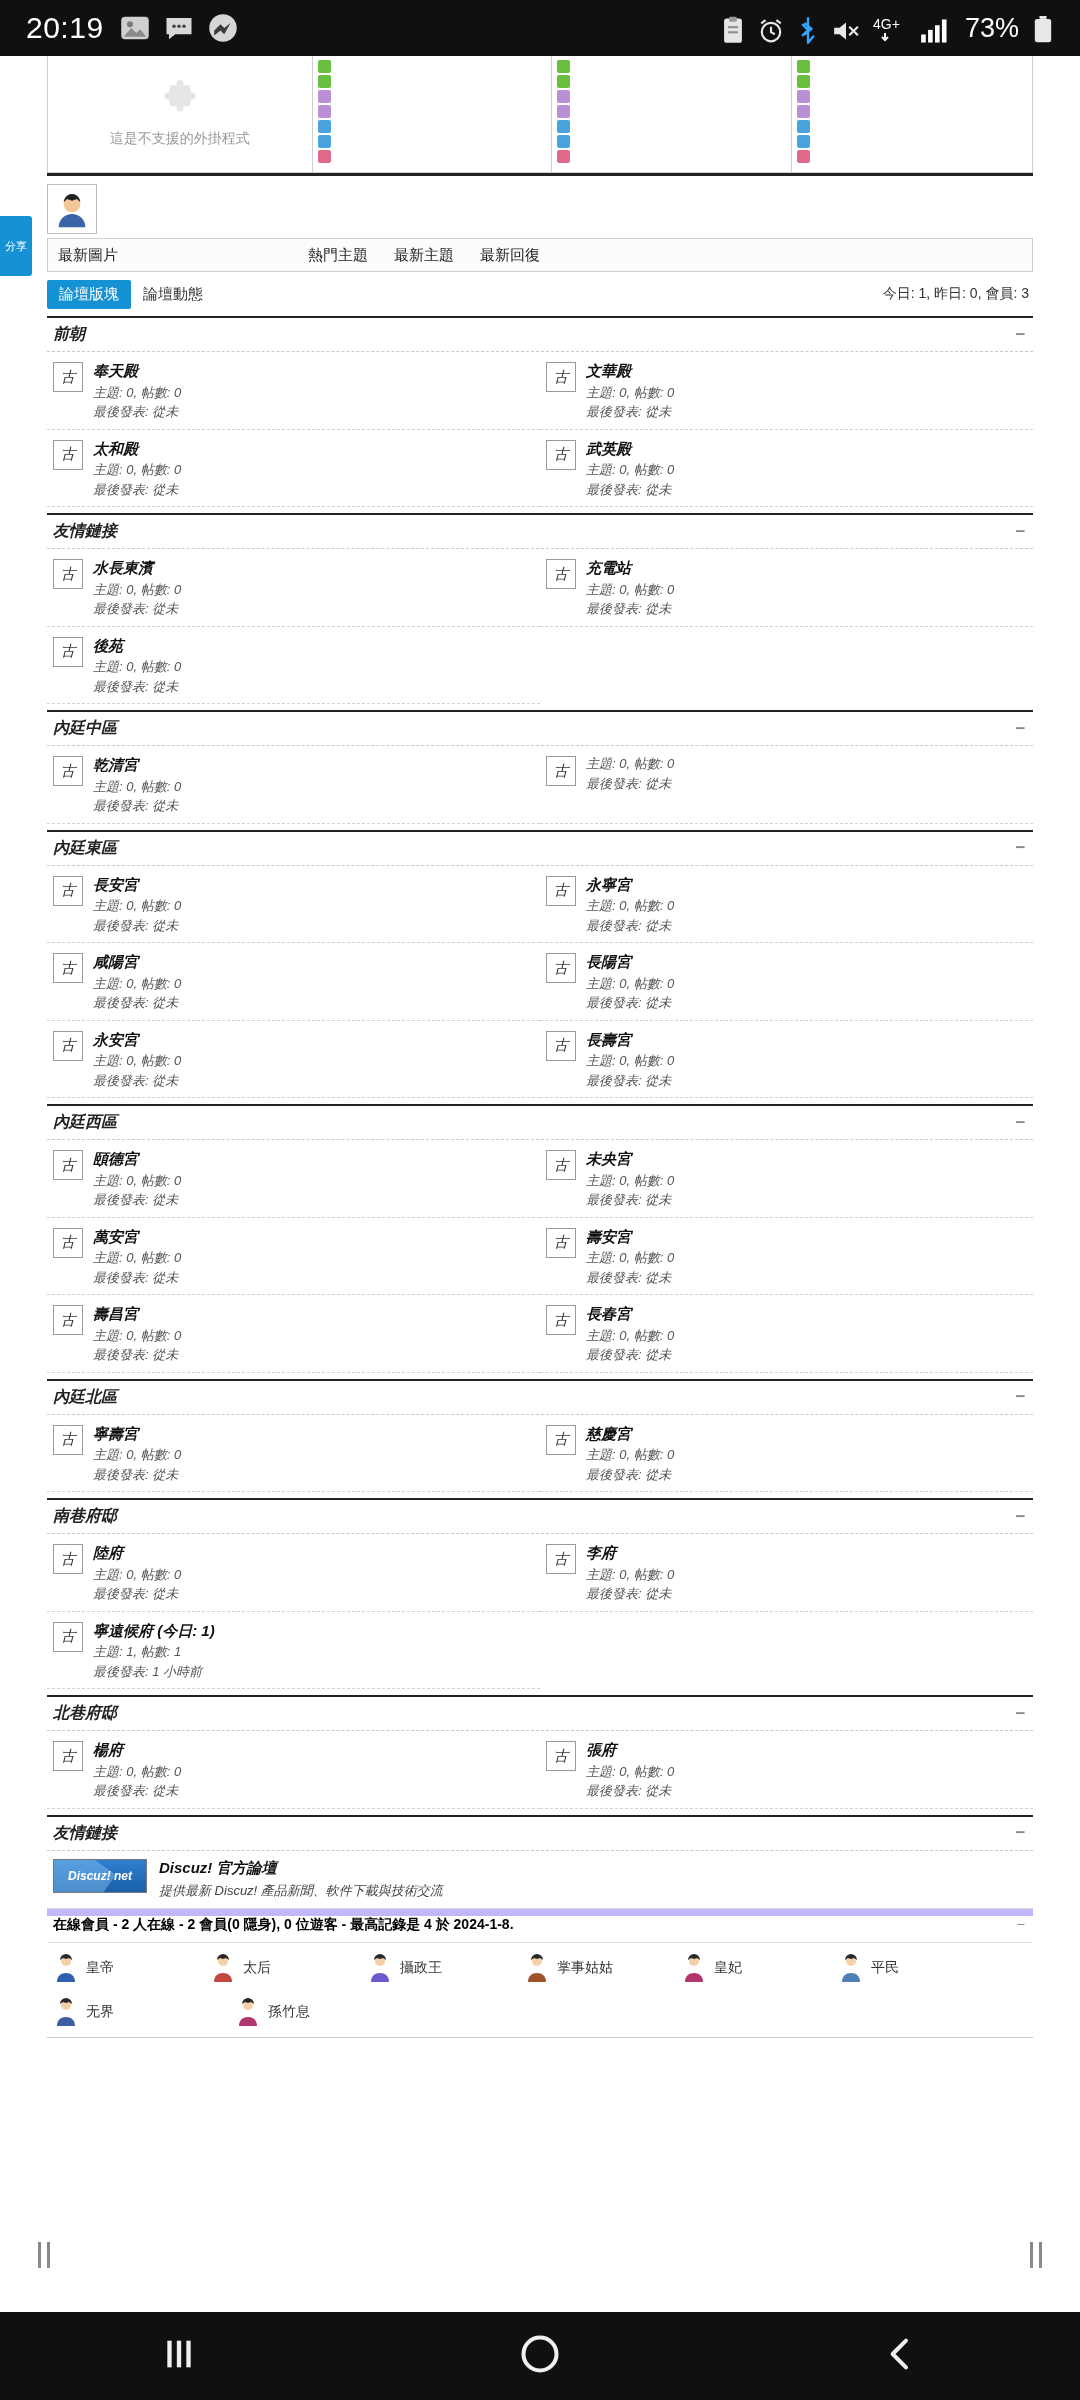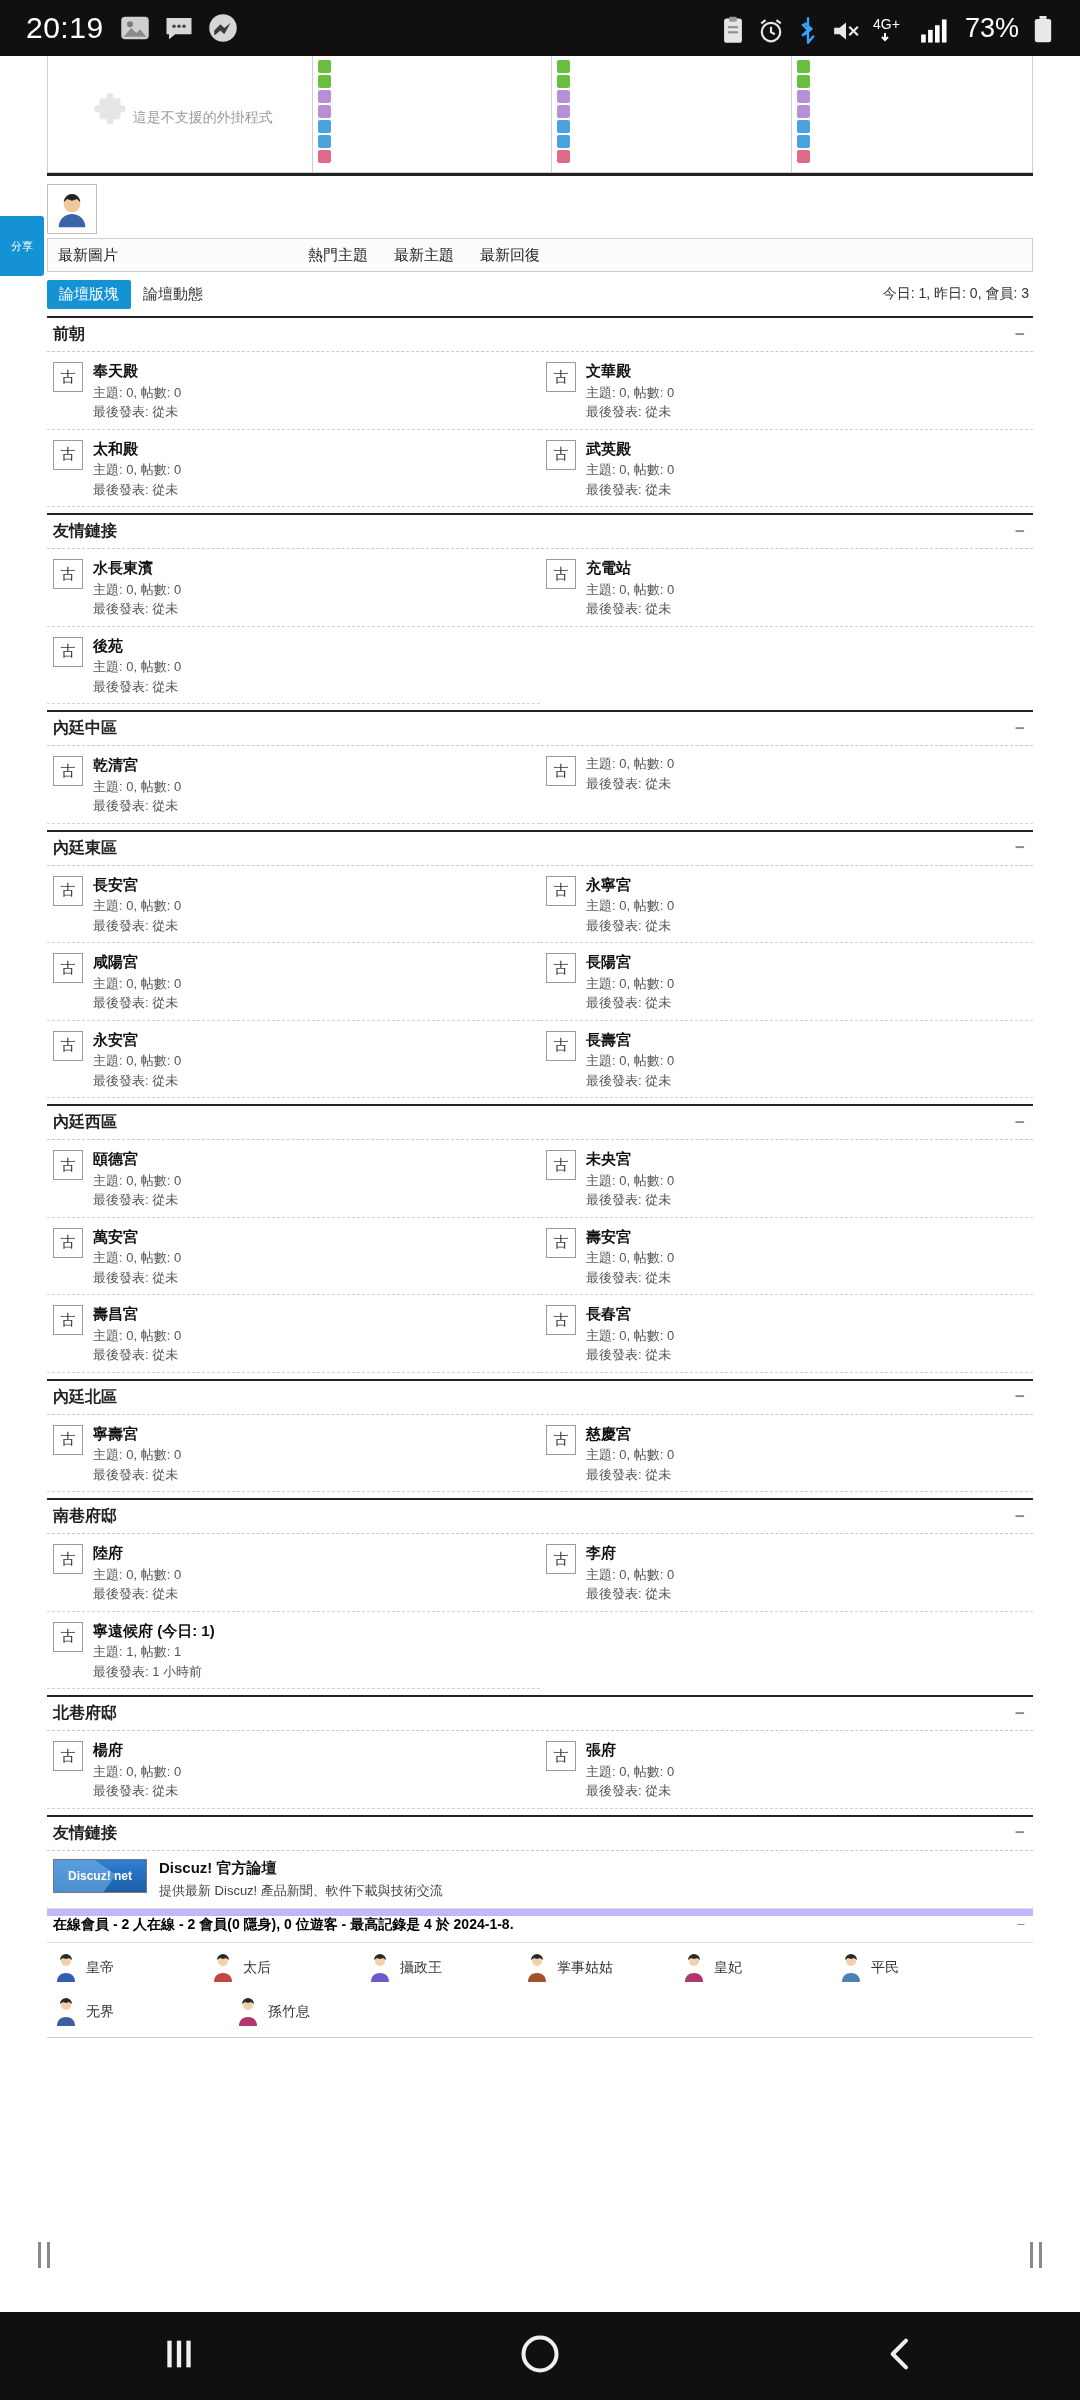--- a/index.html
+++ b/index.html
@@ -36,21 +36,21 @@
 
   
   .plugin-row {
     display: flex; border: 1px solid #cfcfcf; border-top: none; background: #fff;
     height: 117px;
   }
   .plugin-cell {
     border-right: 1px solid #cfcfcf; position: relative;
   }
   .plugin-cell:last-child { border-right: none; }
-  .pc1 { width: 265px; display: flex; flex-direction: row; align-items: center; justify-content: center; }
+  .pc1 { width: 265px; display: flex; flex-direction: column; align-items: center; justify-content: center; }
   .pc2, .pc3, .pc4 { width: 240px; padding: 4px 0 0 0; }
   .puzzle {
     width: 46px; height: 42px; opacity: .35;
   }
   .plugin-text { font-size: 14px; color: #9a9a9a; margin-top: 8px; }
   .mini-icons { display: flex; flex-direction: column; gap: 2px; padding-left: 5px; }
   .mi { width: 13px; height: 13px; border-radius: 2px; }
 
   .hr-thick { height: 3px; background: #222; }
 
@@ -78,21 +78,21 @@
 
   .tabrow { display: flex; align-items: center; height: 32px; margin-top: 6px; font-size: 15px; }
   .tab-active {
     background: #1592d4; color: #fff; padding: 5px 12px; border-radius: 2px; font-size: 15px;
   }
   .tab-plain { color: #333; padding: 5px 12px; font-size: 15px; }
   .stat-right { margin-left: auto; font-size: 14px; color: #333; padding-right: 4px; }
 
   
   .cat {
-    border-top: 2px solid #222; margin-top: 6px;
+    border-top: 2px solid #222; margin-top: 6px; font-style: italic;
   }
   .cat-head {
     display: flex; align-items: center; height: 34px;
     border-bottom: 1px dashed #c9c9c9; font-size: 16px; font-weight: bold; color: #222;
     padding-left: 6px;
   }
   .cat-head .collapse { margin-left: auto; color: #888; font-size: 17px; padding-right: 8px; }
   .forum-grid { display: flex; flex-wrap: wrap; }
   .forum {
     width: 50%; display: flex; gap: 10px; padding: 8px 6px 7px 6px;
@@ -130,21 +130,21 @@
   .online-list { display: flex; flex-wrap: wrap; padding: 10px 6px; gap: 16px 22px; }
   .online-user { display: flex; align-items: center; gap: 7px; font-size: 14px; color: #333; width: 135px; }
   .avatar-sm { width: 26px; height: 30px; }
   .online-row2 { display: flex; padding: 4px 6px 10px 6px; gap: 10px 22px; }
   .online-row2 .online-user { width: 160px; }
   .bottom-rule { height: 1px; background: #ccc; }
   .footer-faint { font-size: 13px; color: #aaa; padding: 10px 6px; }
 
   
   .side-tab {
-    position: absolute; left: 0; top: 160px; width: 44px; height: 60px;
+    position: absolute; left: 0; top: 160px; width: 32px; height: 60px;
     background: #1592d4; color: #fff; font-size: 11px; line-height: 1.15;
     display: flex; align-items: center; justify-content: center; text-align: center;
     border-radius: 0 3px 3px 0; padding: 2px 1px;
   }
 
   
   .grip { position: absolute; width: 12px; height: 26px; border-left: 3px solid #8a8a8a; border-right: 3px solid #8a8a8a; }
 
   
   .navbottom {

